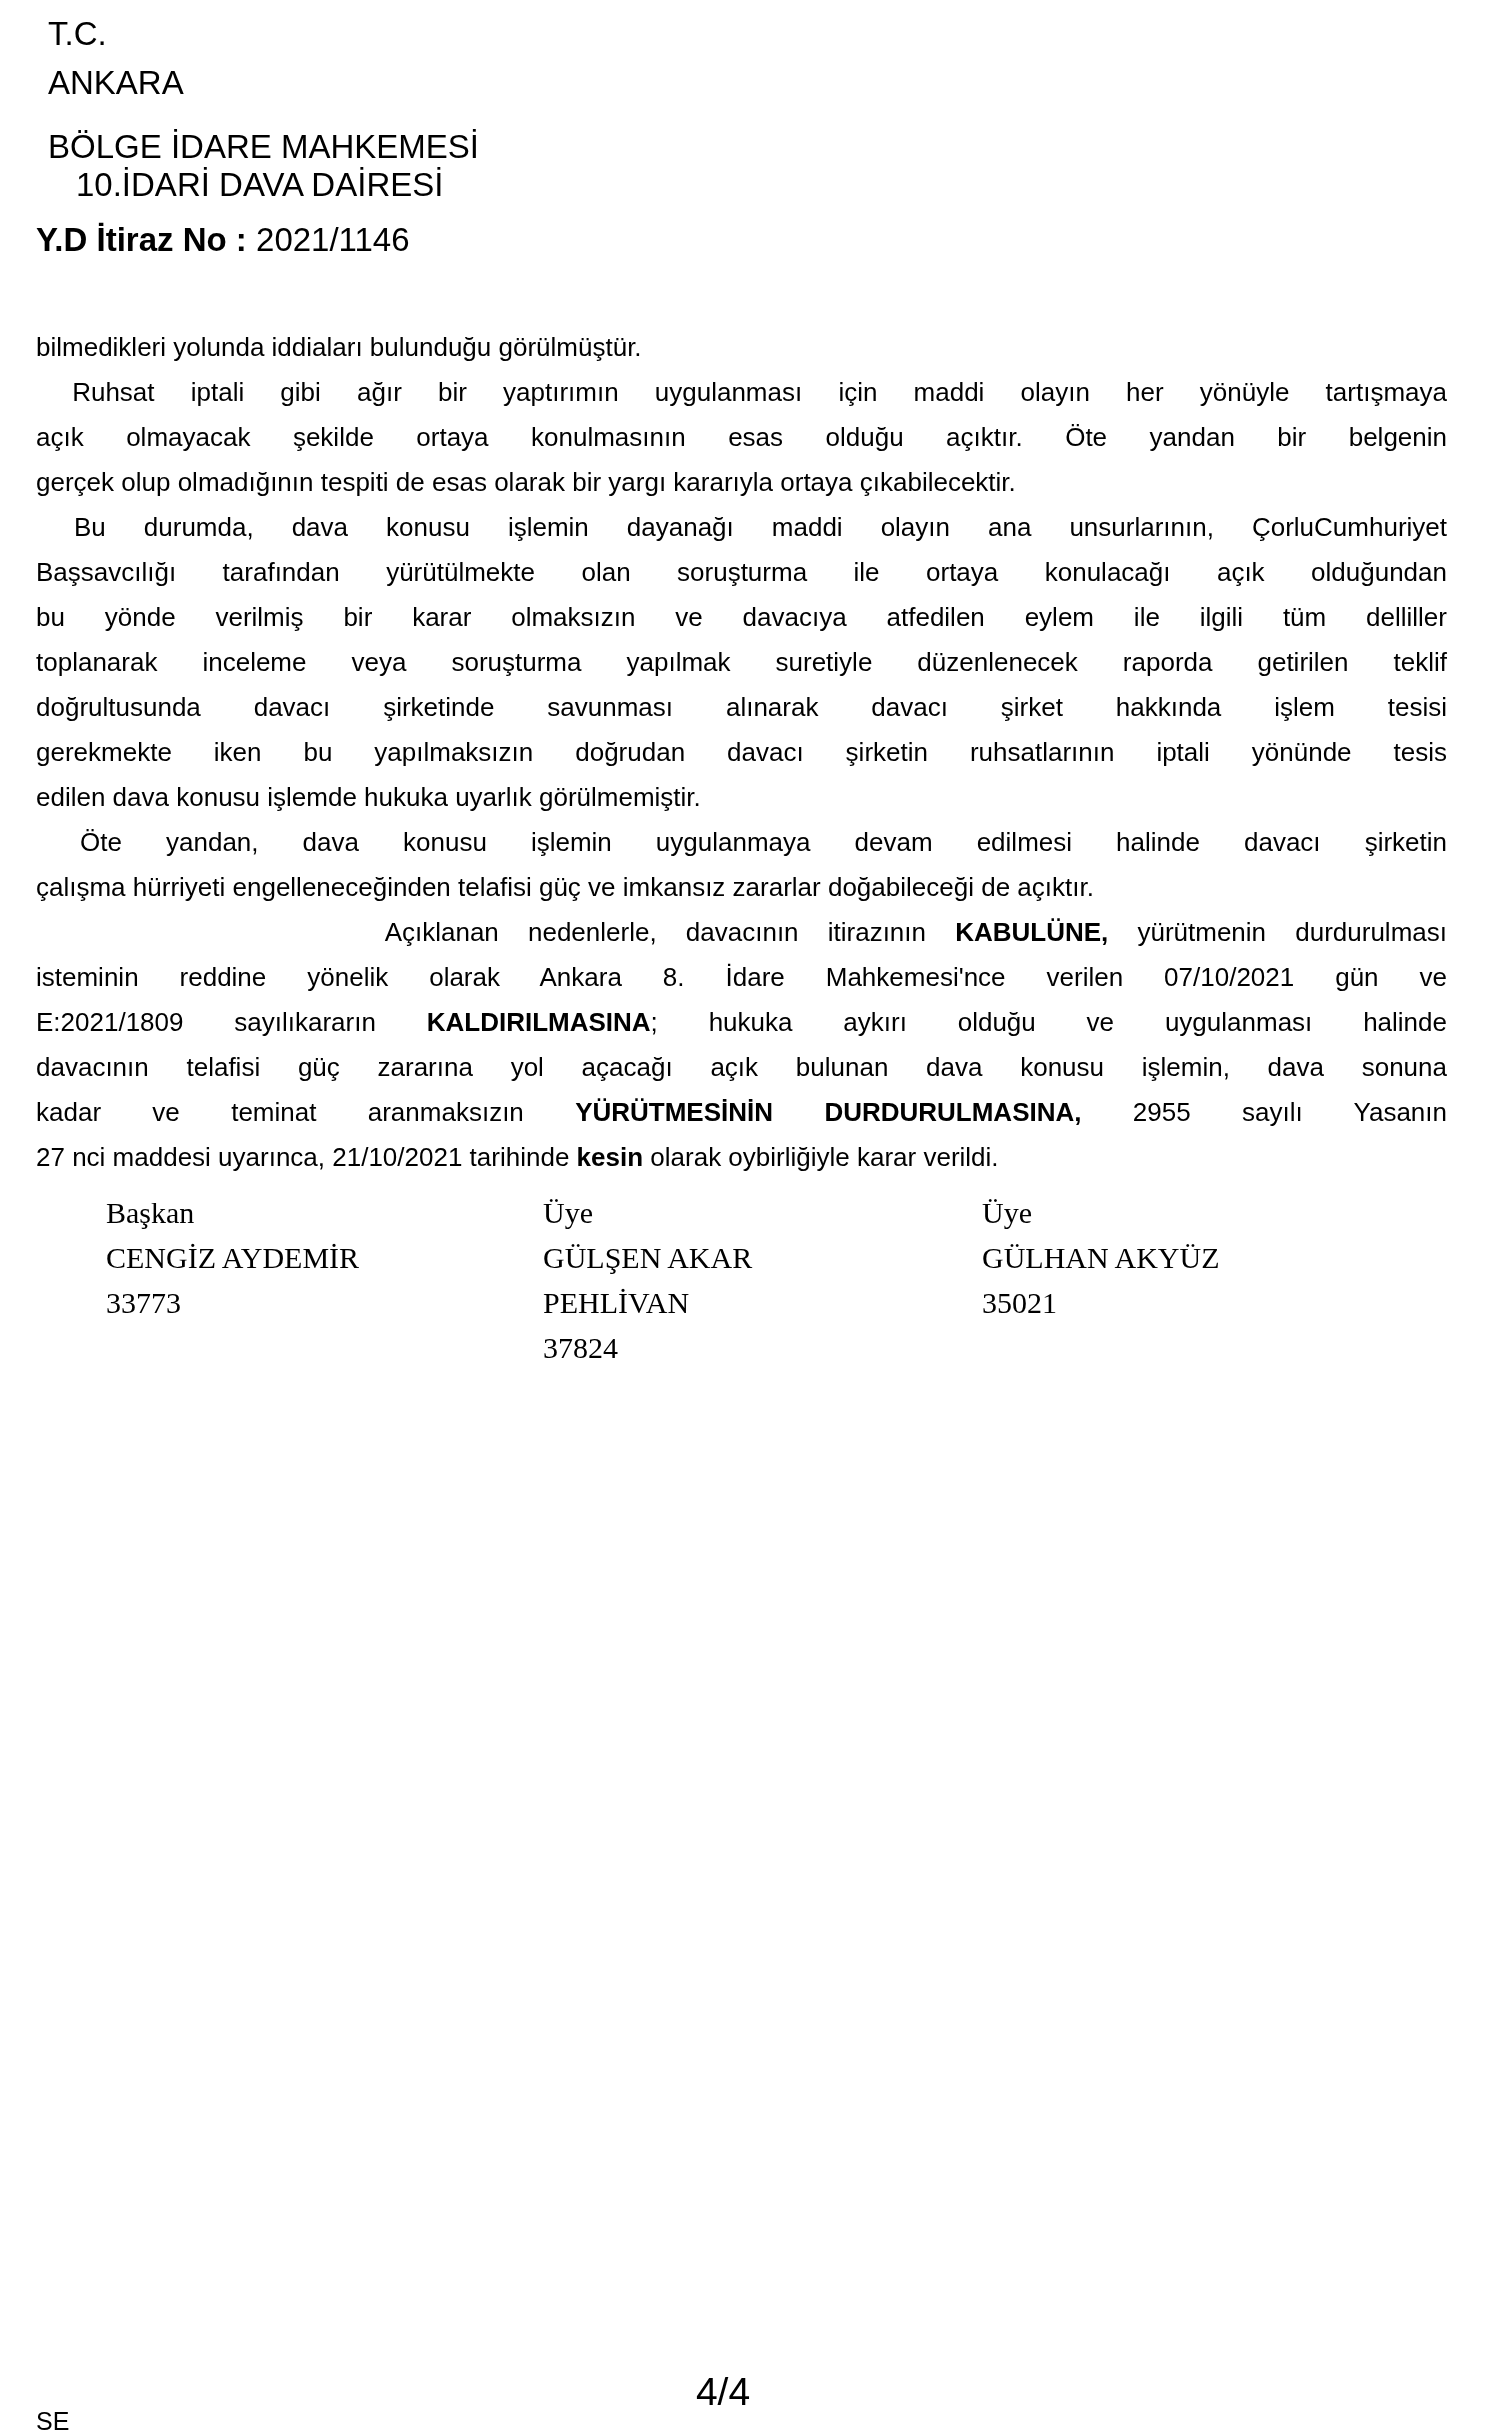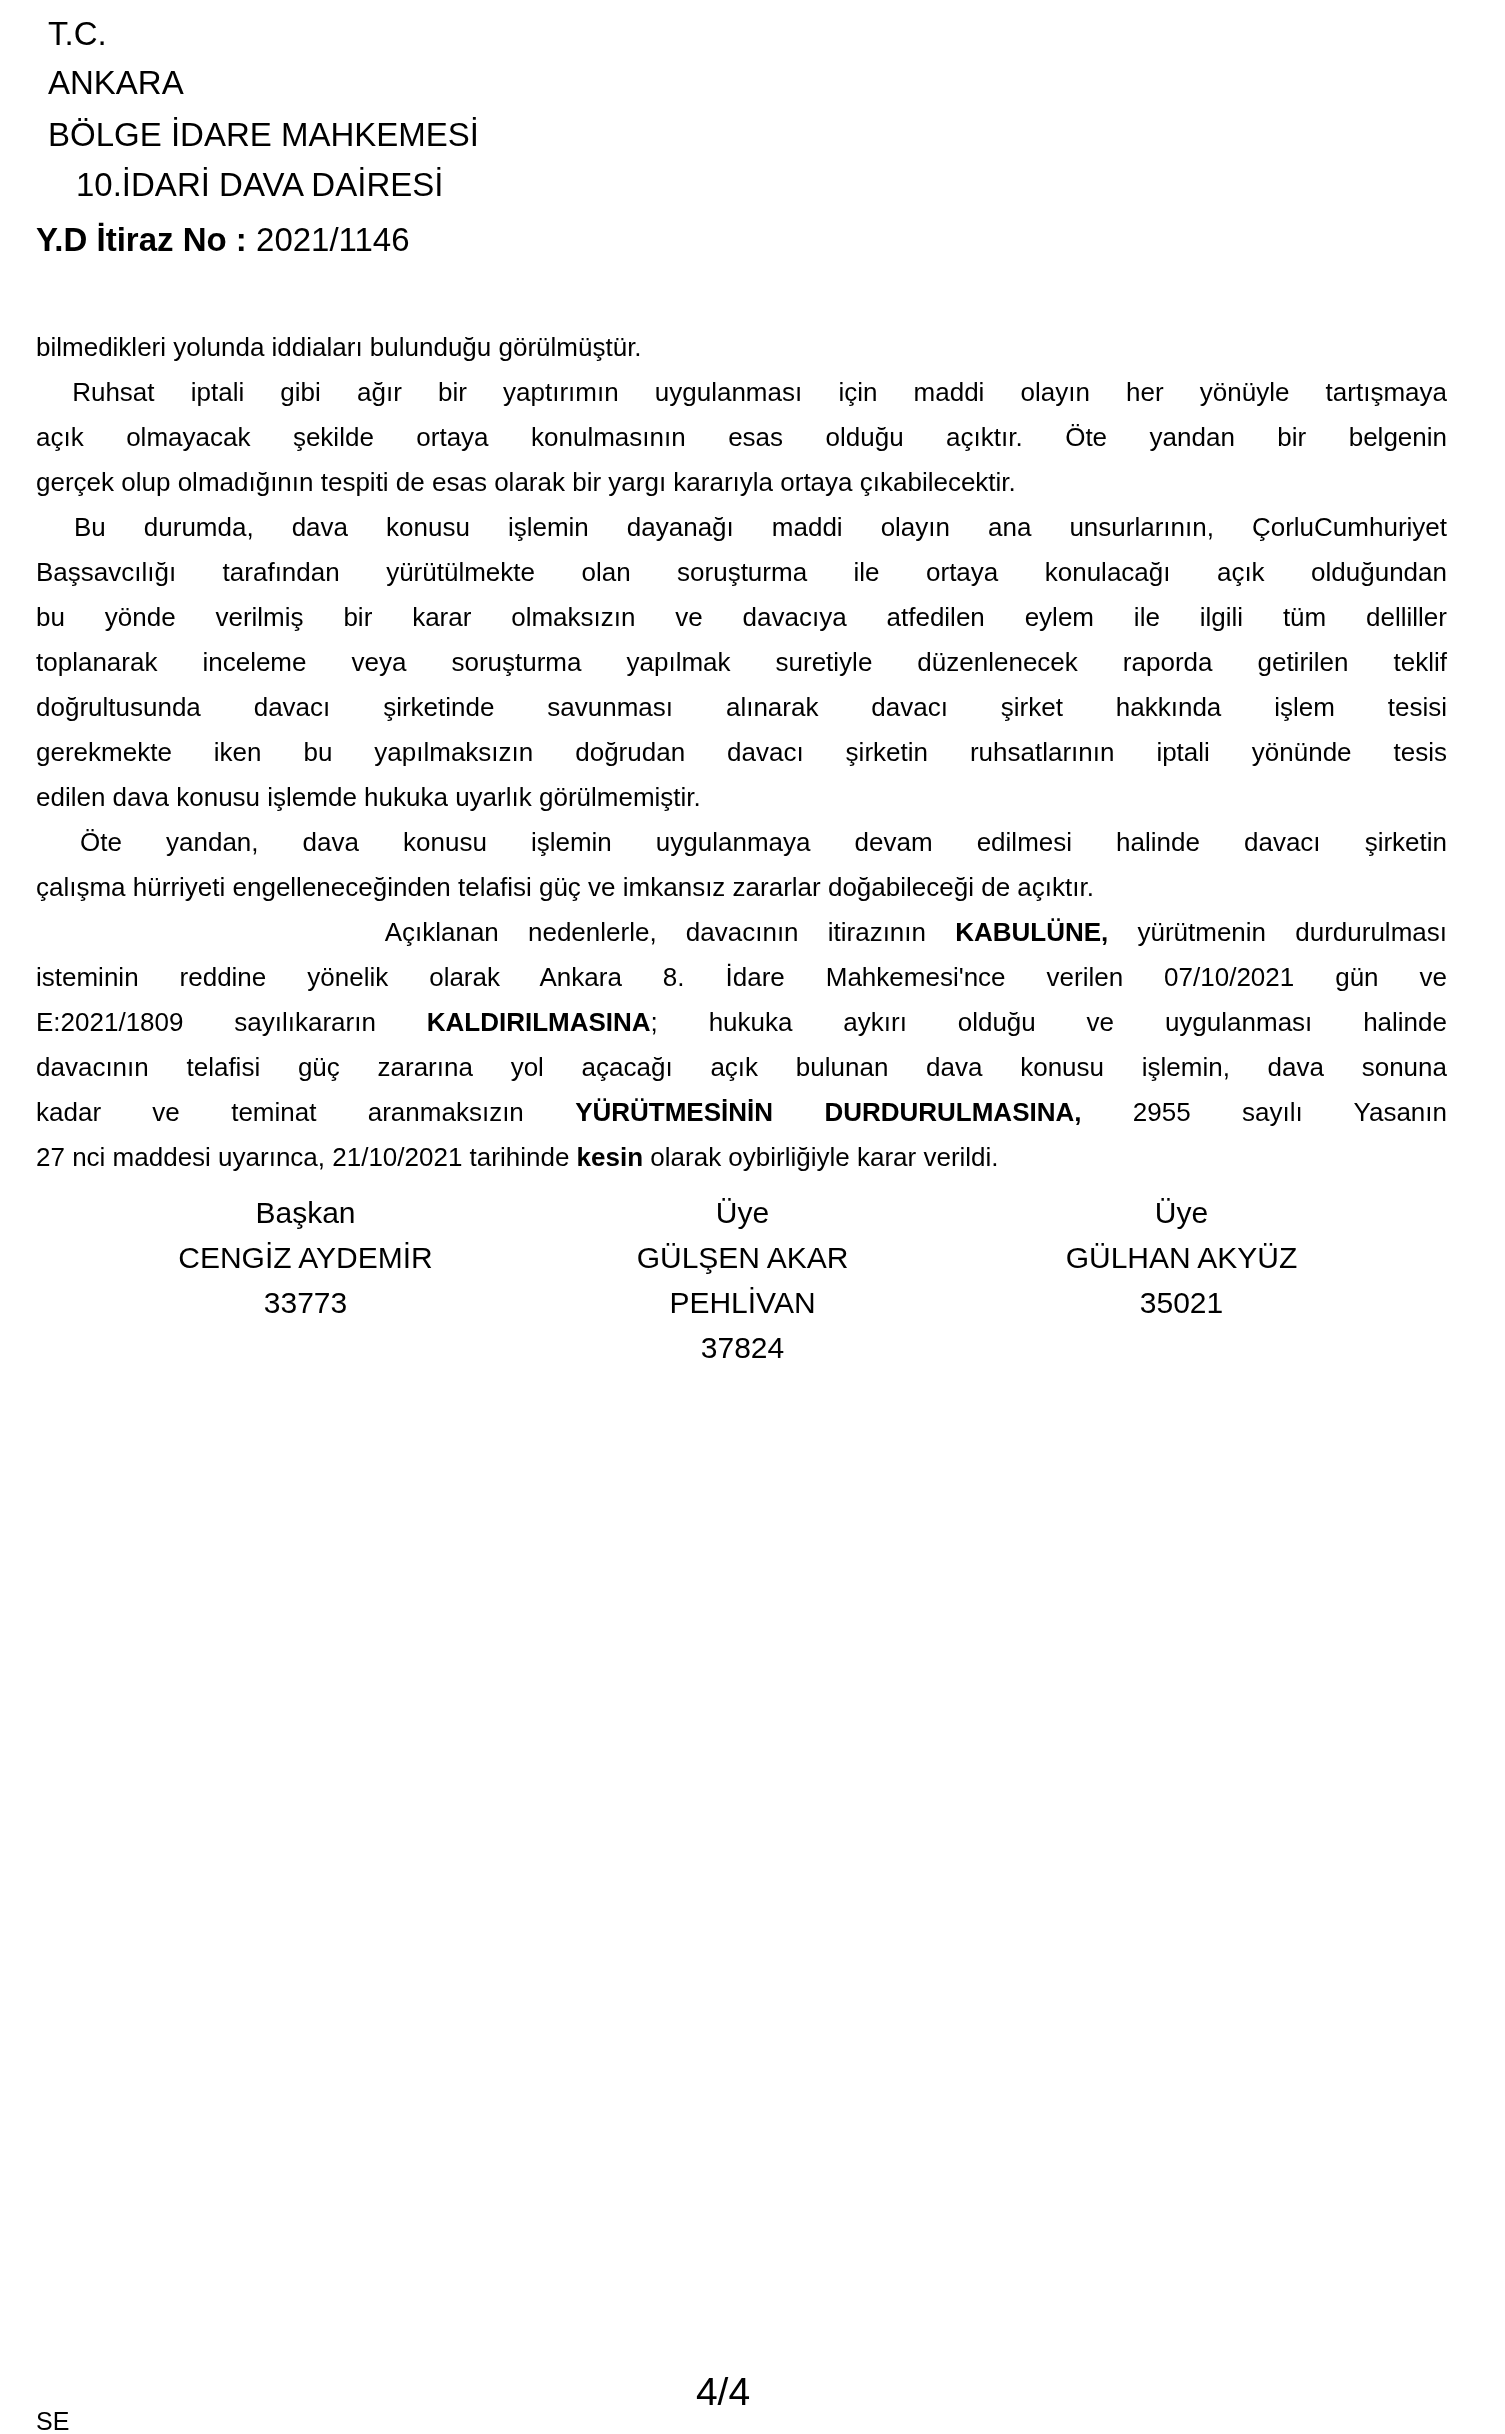--- a/index.html
+++ b/index.html
@@ -11,32 +11,32 @@
     .ref { position: absolute; font-size: 33px; line-height: 38px; white-space: nowrap; left: 36px; top: 221px; }
     .ref b { font-weight: bold; text-align: center; }
     .body {
       position: absolute; left: 36px; top: 325px; width: 1411px;
       font-size: 26px; line-height: 45px;
     }
     .line { display: block; white-space: nowrap; text-align: justify; text-align-last: justify; height: 45px; }
     .line.last { text-align-last: left; }
     .b { font-weight: bold; }
     .sigs { position: absolute; top: 1190px; left: 0; width: 1506px; font-size: 30px; line-height: 45px; }
-    .sig { position: absolute; width: 399px; text-align: center; }
+    .sig { position: absolute; width: 399px; text-align: left; font-family: Liberation Serif, serif; }
     .sig span { display: block; }
     .footer-page { position: absolute; left: 0; width: 1446px; top: 2375px; text-align: center; font-size: 39px; line-height: 34px; }
     .footer-init { position: absolute; left: 36px; top: 2408px; font-size: 25px; line-height: 27px; }
   </style>
 </head>
 <body>
 
 <div>
   <div class="hdr" style="left:48px; top:15px;">T.C.</div>
   <div class="hdr" style="left:48px; top:64px;">ANKARA</div>
-  <div class="hdr" style="left:48px; top:116px;">BÖLGE İDARE MAHKEMESİ</div>
+  <div class="hdr" style="left:48px; top:128px;">BÖLGE İDARE MAHKEMESİ</div>
   <div class="hdr" style="left:76px; top:166px;">10.İDARİ DAVA DAİRESİ</div>
   <div class="ref">
     <b>Y.D İtiraz No :</b><span> 2021/1146</span>
   </div>
 </div>
 
 <div class="body">
   <span class="line last">bilmedikleri yolunda iddiaları bulunduğu görülmüştür.</span>
   <span class="line" style="white-space:pre;"> Ruhsat iptali gibi ağır bir yaptırımın uygulanması için maddi olayın her yönüyle tartışmaya</span>
   <span class="line">açık olmayacak şekilde ortaya konulmasının esas olduğu açıktır. Öte yandan bir belgenin</span>

